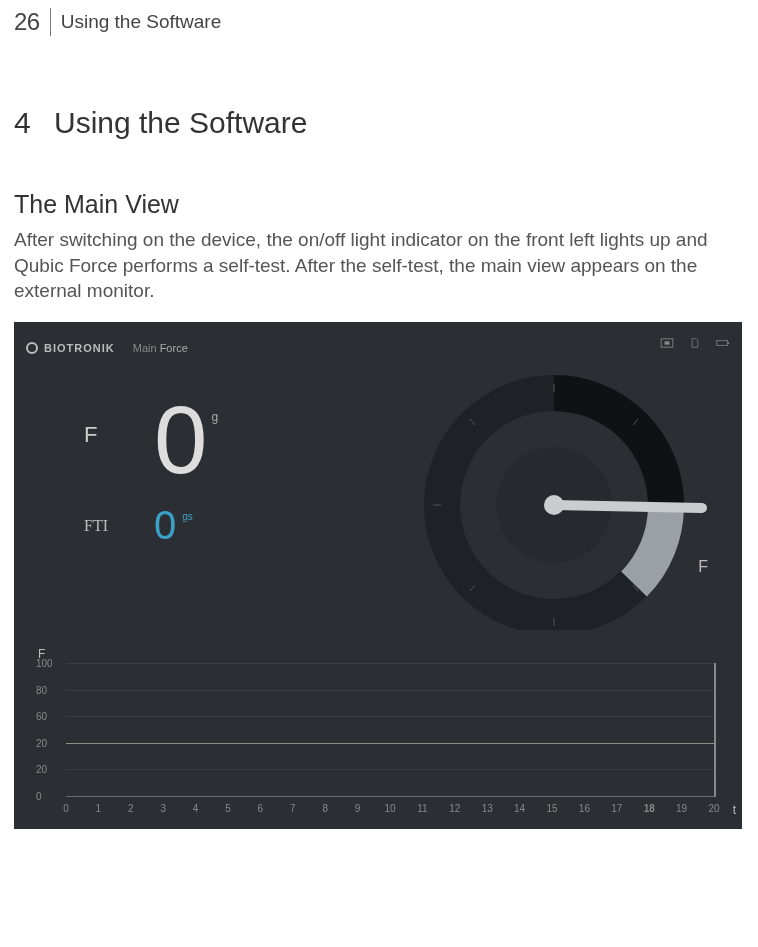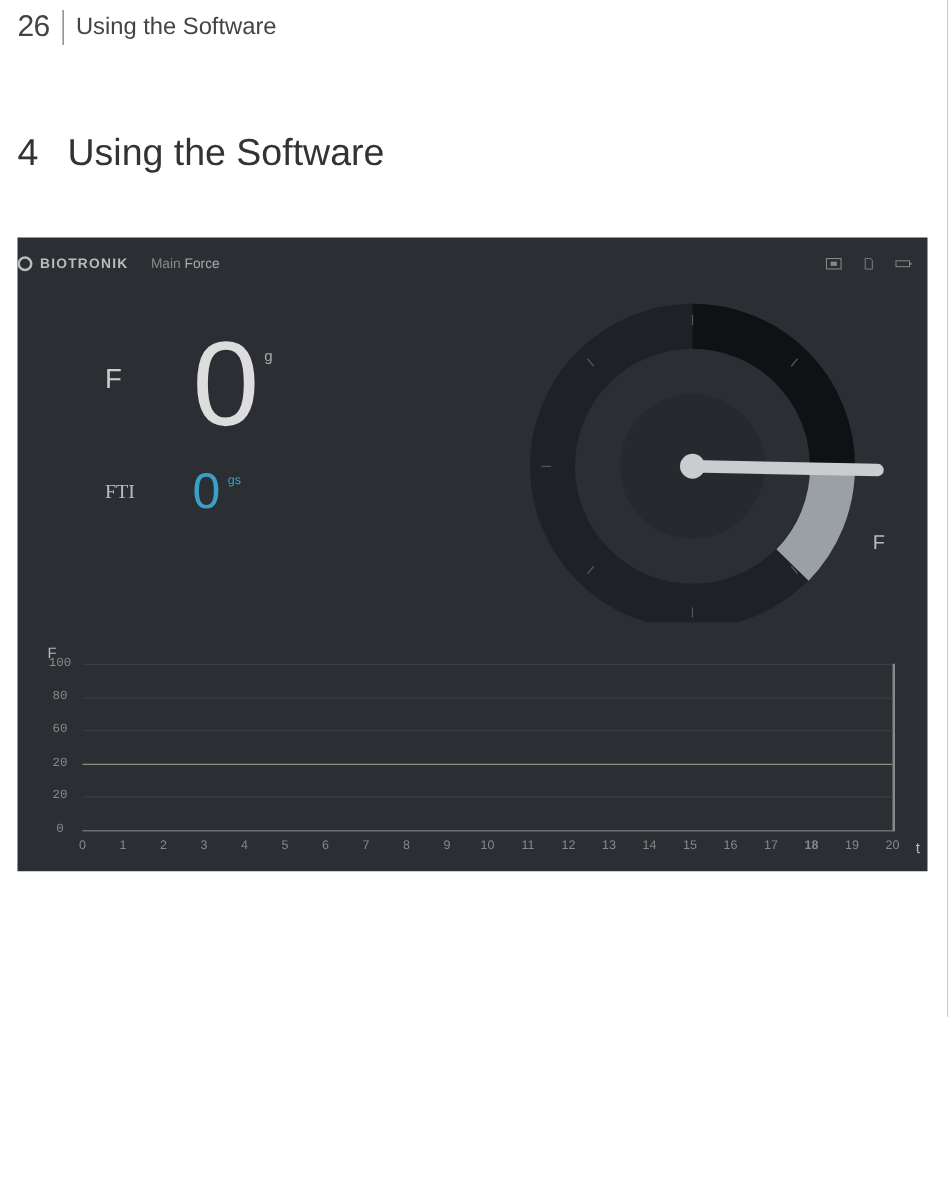--- a/index.html
+++ b/index.html
@@ -15,21 +15,21 @@
   .chapter { display: flex; margin-top: 60px; margin-bottom: 50px; }
   .chapter-num { font-size: 30px; font-weight: 500; color: #333; width: 40px; }
   .chapter-title { font-size: 30px; font-weight: 500; color: #333; }
 
   .h2 { font-size: 25px; font-weight: 500; color: #333; margin-bottom: 8px; }
   .h3 { font-size: 20px; font-weight: 500; color: #333; margin-bottom: 8px; }
   .para { font-size: 19px; font-weight: 300; color: #555; line-height: 1.35; margin-bottom: 18px; }
 
   .figure { width: 728px; height: 507px; background: #2b2f33; position: relative; overflow: hidden; }
 
-  .fig-header { position: absolute; top: 10px; left: 0; right: 0; height: 22px; display: flex; align-items: center; padding: 0 0; }
+  .fig-header { position: absolute; top: 10px; left: 0; right: 0; height: 22px; display: flex; align-items: flex-end; padding: 0 12px; }
   .logo-mark { width: 12px; height: 12px; border-radius: 50%; border: 2px solid #bbb; margin-right: 6px; position: relative; }
   .logo-mark::before, .logo-mark::after { content: ""; position: absolute; background: #bbb; }
   .logo-text { font-size: 11px; letter-spacing: 1px; color: #bbb; font-weight: 600; margin-right: 18px; }
   .product-text { font-size: 11px; color: #888; }
   .product-strong { color: #aaa; font-weight: 500; }
   .header-icons { position: absolute; right: 12px; top: 0; display: flex; align-items: center; gap: 14px; height: 22px; }
   .hicon { width: 14px; height: 10px; }
 
   .readouts { position: absolute; left: 70px; top: 80px; }
   .readout-row { display: flex; align-items: flex-start; margin-bottom: 28px; }
@@ -41,21 +41,21 @@
   .readout-unit-sm { font-size: 10px; color: #3aa0c8; margin-left: 6px; margin-top: 4px; }
 
   .gauge { position: absolute; right: 28px; top: 48px; width: 340px; height: 260px; }
   .gauge-f { position: absolute; right: 6px; bottom: 54px; font-size: 16px; color: #bbb; }
 
   .chart { position: absolute; left: 14px; right: 8px; bottom: 10px; height: 170px; }
   .chart-ylabel { position: absolute; left: 10px; top: -2px; font-size: 12px; color: #bbb; }
   .chart-xlabel { position: absolute; right: -2px; bottom: 2px; font-size: 12px; color: #bbb; }
   .chart-inner { position: absolute; left: 38px; right: 18px; top: 14px; bottom: 22px; border-bottom: 1px solid #888; border-right: 2px solid #888; }
   .grid-line { position: absolute; left: 0; right: 0; height: 1px; background: #3a3e42; }
-  .y-tick { position: absolute; left: -30px; font-size: 10px; color: #888; text-align: center; width: 24px; transform: translateY(-50%); font-family: Liberation Mono, monospace; }
+  .y-tick { position: absolute; left: -30px; font-size: 10px; color: #888; text-align: left; width: 24px; transform: translateY(-50%); }
   .x-tick { position: absolute; bottom: -18px; font-size: 10px; color: #888; transform: translateX(-50%); }
   .zero-line { position: absolute; left: 0; right: 0; height: 1px; background: #6a6e72; }
   .data-line { position: absolute; left: 0; right: 0; height: 1px; background: #8a8e82; }
 
 </style>
 </head>
 <body>
 
 <div class="page">
 
@@ -64,20 +64,22 @@
     <span class="header-divider"></span>
     <span class="header-title">Using the Software</span>
   </div>
 
   <div class="content">
     <div class="chapter">
       <span class="chapter-num">4</span>
       <span class="chapter-title">Using the Software</span>
     </div>
 
+    <div class="h2">The Main View</div>
+    <p class="para">After switching on the device, the on/off light indicator on the front left lights up and Qubic Force performs a self-test. After the self-test, the main view appears on the external monitor.</p>
 
     <div class="figure">
 
       <div class="fig-header">
         <span class="logo-mark"></span>
         <span class="logo-text">BIOTRONIK</span>
         <span class="product-text">
           <span>Main</span>
           <span class="product-strong">Force</span>
         </span>

